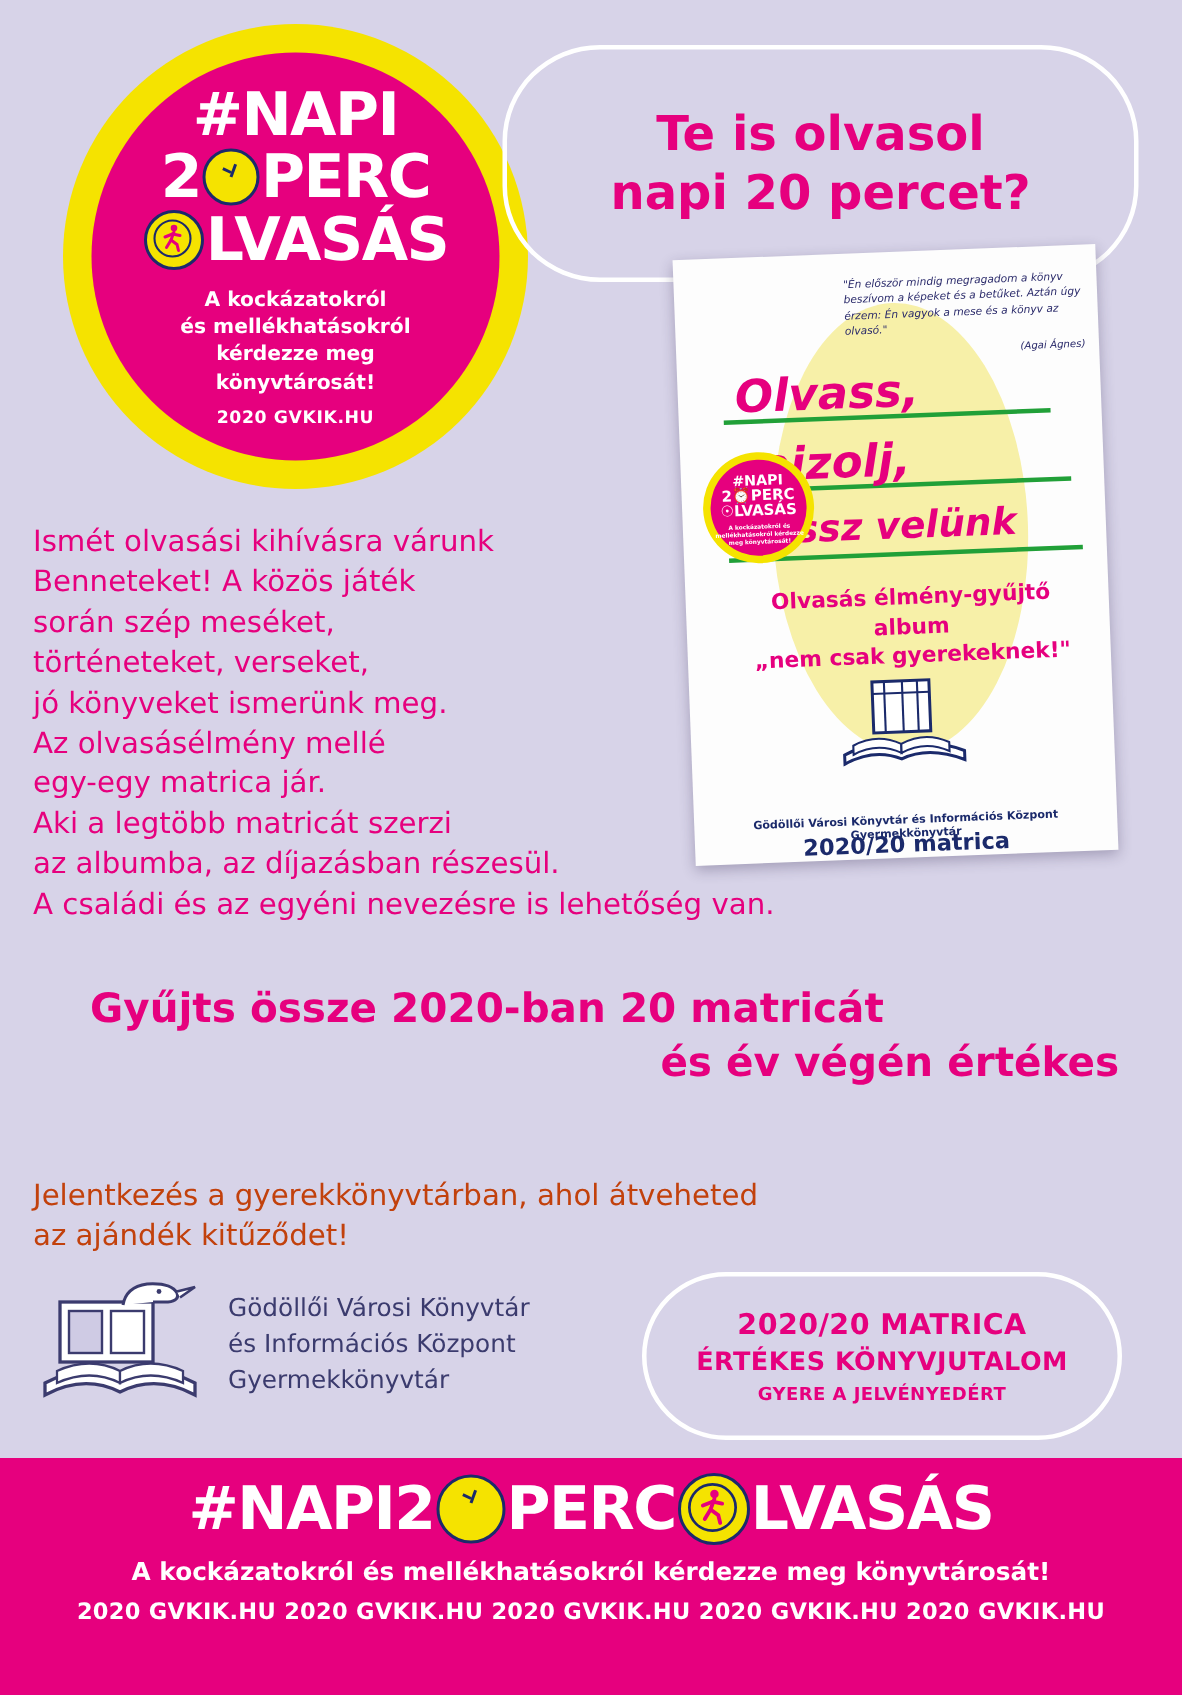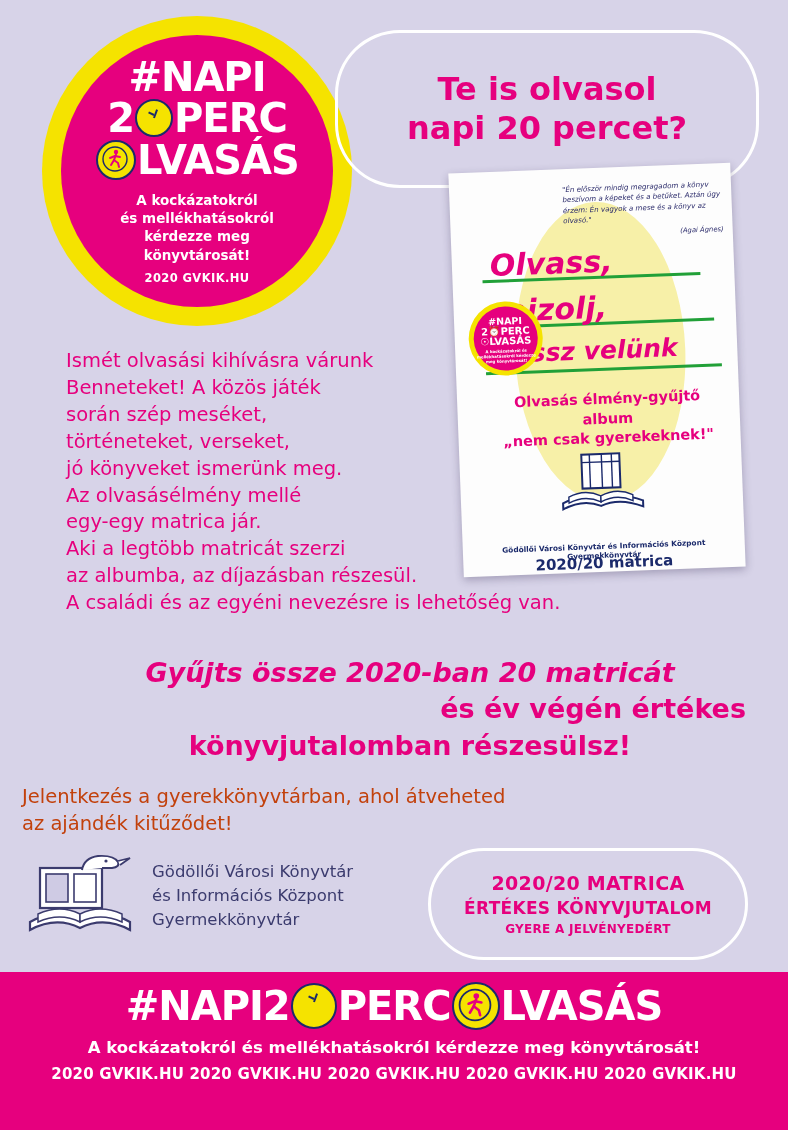--- a/index.html
+++ b/index.html
@@ -124,27 +124,27 @@
   .album-year{
     position:absolute;left:18px;top:386px;width:246px;text-align:center;
     color:#1b2a6b;font-size:15px;font-weight:bold;
   }
 
   
   .body-copy{
     position:absolute;left:22px;top:348px;width:430px;
     color:#e6007e;font-size:19.5px;line-height:1.38;font-weight:400;
   }
-  .body-copy div{white-space:nowrap;margin-left:44px;}
+  .body-copy div{white-space:nowrap;}
 
   .highlight{
     position:absolute;left:60px;top:655px;width:700px;
     color:#e6007e;font-weight:bold;font-size:27px;line-height:1.35;text-align:center;
   }
-  .highlight .l1{text-align:center;font-style:italic;}
+  .highlight .l1{text-align:left;}
   .highlight .l2{text-align:right;padding-right:14px;}
   .highlight .l3{text-align:center;}
 
   .signup{
     position:absolute;left:22px;top:783px;width:620px;
     color:#c2410c;font-size:19.5px;line-height:1.4;
   }
 
   
   .lib{
@@ -279,21 +279,20 @@
     <div>Az olvasásélmény mellé</div>
     <div>egy-egy matrica jár.</div>
     <div>Aki a legtöbb matricát szerzi</div>
     <div>az albumba, az díjazásban részesül.</div>
     <div>A családi és az egyéni nevezésre is lehetőség van.</div>
   </div>
 
   <div class="highlight">
     <div class="l1">Gyűjts össze 2020-ban 20 matricát</div>
     <div class="l2">és év végén értékes</div>
-    <div class="l3">könyvjutalomban részesülsz!</div>
   </div>
 
   <div class="signup">
     <div>Jelentkezés a gyerekkönyvtárban, ahol átveheted</div>
     <div>az ajándék kitűződet!</div>
   </div>
 
   <div class="lib">
     <div>
       <svg width="116" height="84" viewBox="0 0 116 84">

